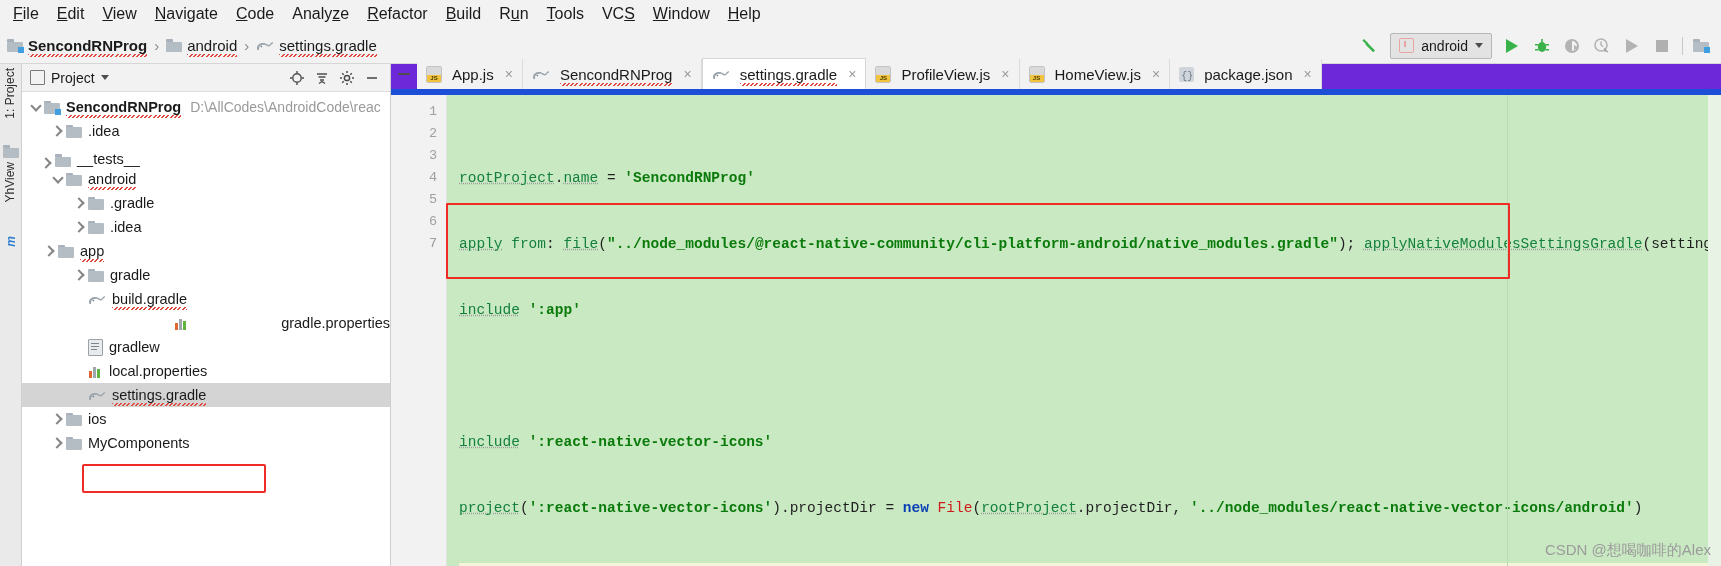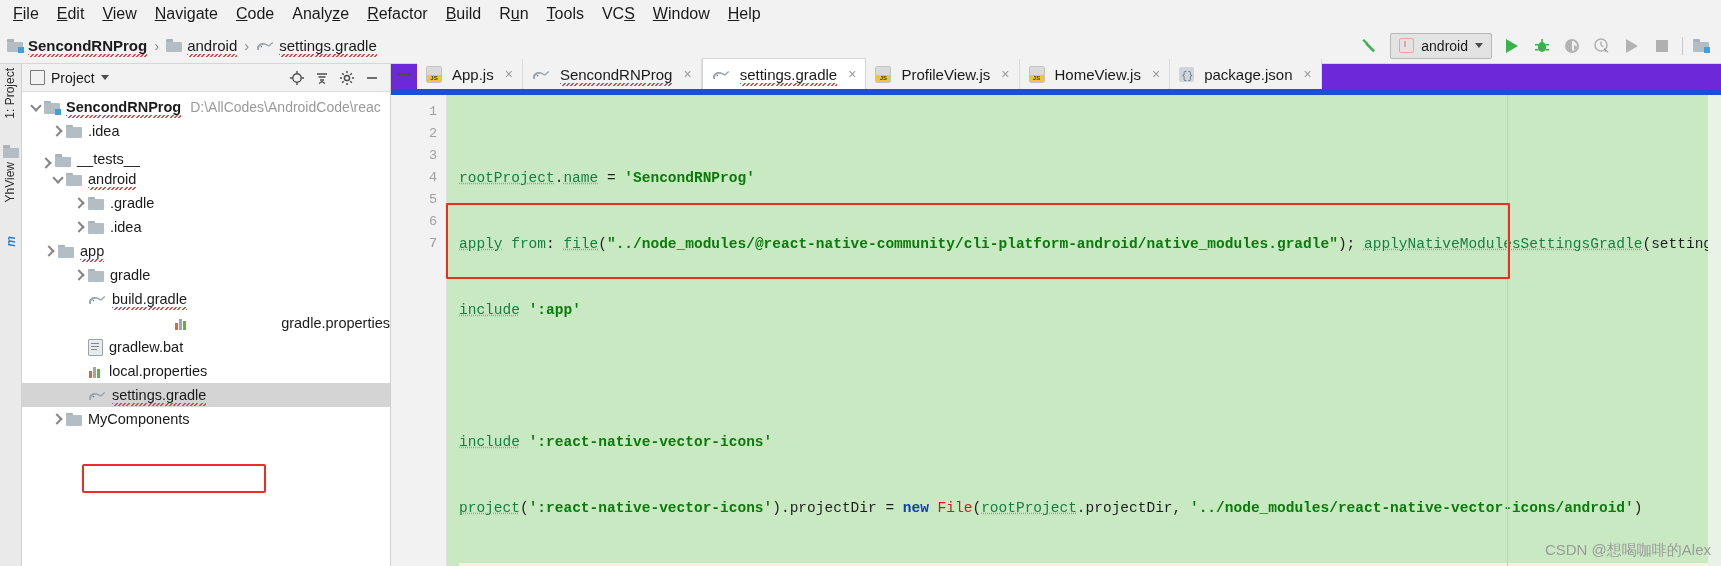--- a/index.html
+++ b/index.html
@@ -487,41 +487,51 @@
           </span>
           <span class="tname">gradle.properties</span>
         </div>
         <div class="trow" style="padding-left: 50px;">
           <span class="twist"></span>
           <span class="ic ic-doc">
             <i style="top:3px;width:8px"></i>
             <i style="top:6px;width:8px"></i>
             <i style="top:9px;width:6px"></i>
           </span>
-          <span class="tname">gradlew.bat</span>
+          <span class="tname">gradlew</span>
         </div>
         <div class="trow" style="padding-left: 50px;">
           <span class="twist"></span>
           <span class="ic ic-props">
             <span class="p1"></span>
             <span class="p2"></span>
             <span class="p3"></span>
           </span>
           <span class="tname">local.properties</span>
         </div>
         <div class="trow sel" style="padding-left: 50px;">
           <span class="twist"></span>
           <span class="ic ic-gradle">
             <svg width="18" height="13" viewBox="0 0 18 13">
               <path d="M1 9c0-3 3-5 6-5 2 0 3 .6 4.5 1.6.8.5 1.5.4 2.2-.2l1 1.2c-1 1-2.4 1.2-3.6.5C10 6.3 9 5.8 7.5 5.8 5.3 5.8 3 7 3 9.4V11H1.4z" fill="#9aa4ac"></path>
               <circle cx="5.4" cy="7.6" r=".8" fill="#6f7a83"></circle>
               <path d="M13.6 5.2l2.8-2.2.8 1-2.6 2.3z" fill="#9aa4ac"></path>
             </svg>
           </span>
           <span class="tname sq-red">settings.gradle</span>
+        </div>
+        <div class="trow" style="padding-left: 28px;">
+          <span class="twist">
+            <span class="chev right"></span>
+          </span>
+          <span class="ic ic-folder">
+            <span class="tab"></span>
+            <span class="bod"></span>
+          </span>
+          <span class="tname">ios</span>
         </div>
         <div class="trow" style="padding-left: 28px;">
           <span class="twist">
             <span class="chev right"></span>
           </span>
           <span class="ic ic-folder">
             <span class="tab"></span>
             <span class="bod"></span>
           </span>
           <span class="tname">MyComponents</span>

